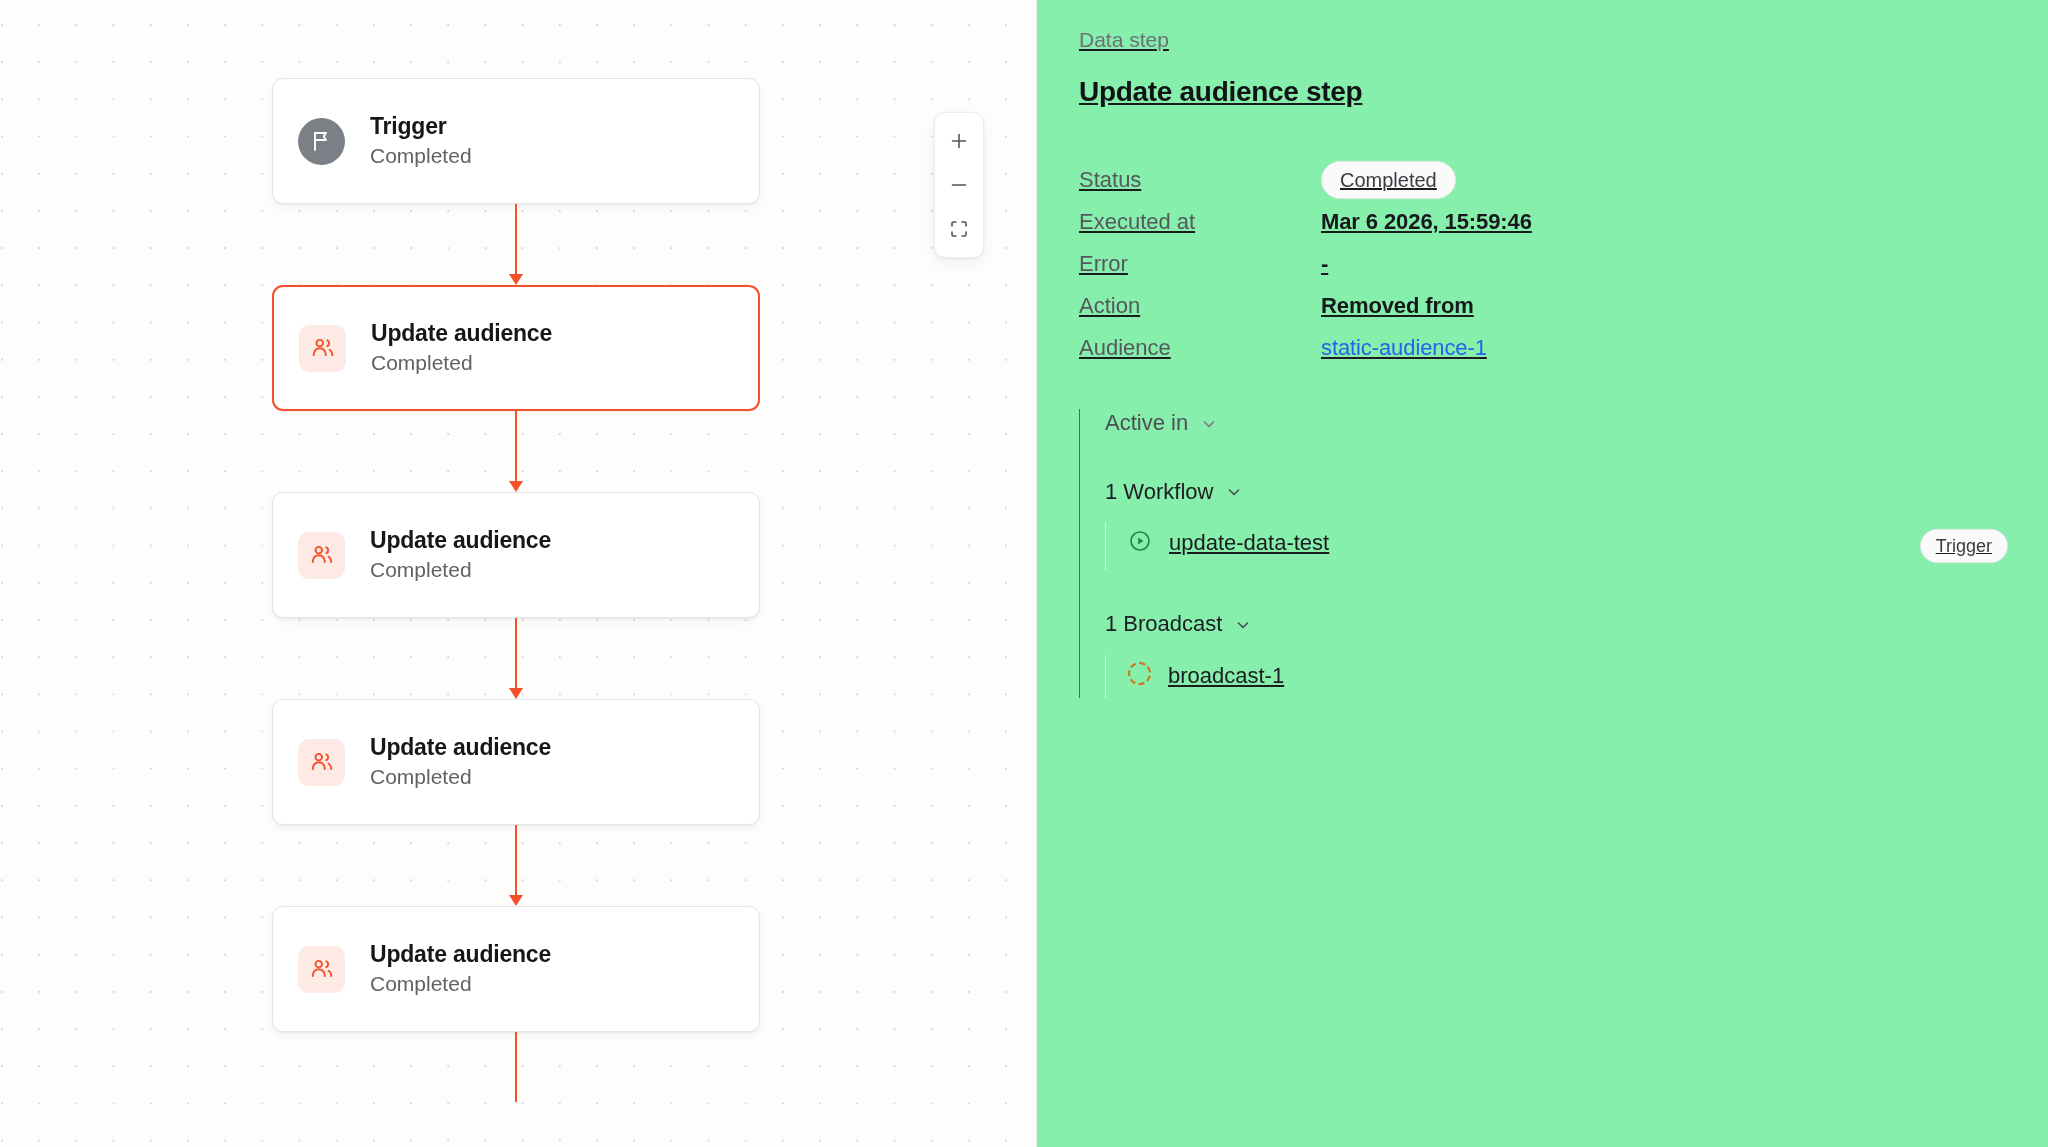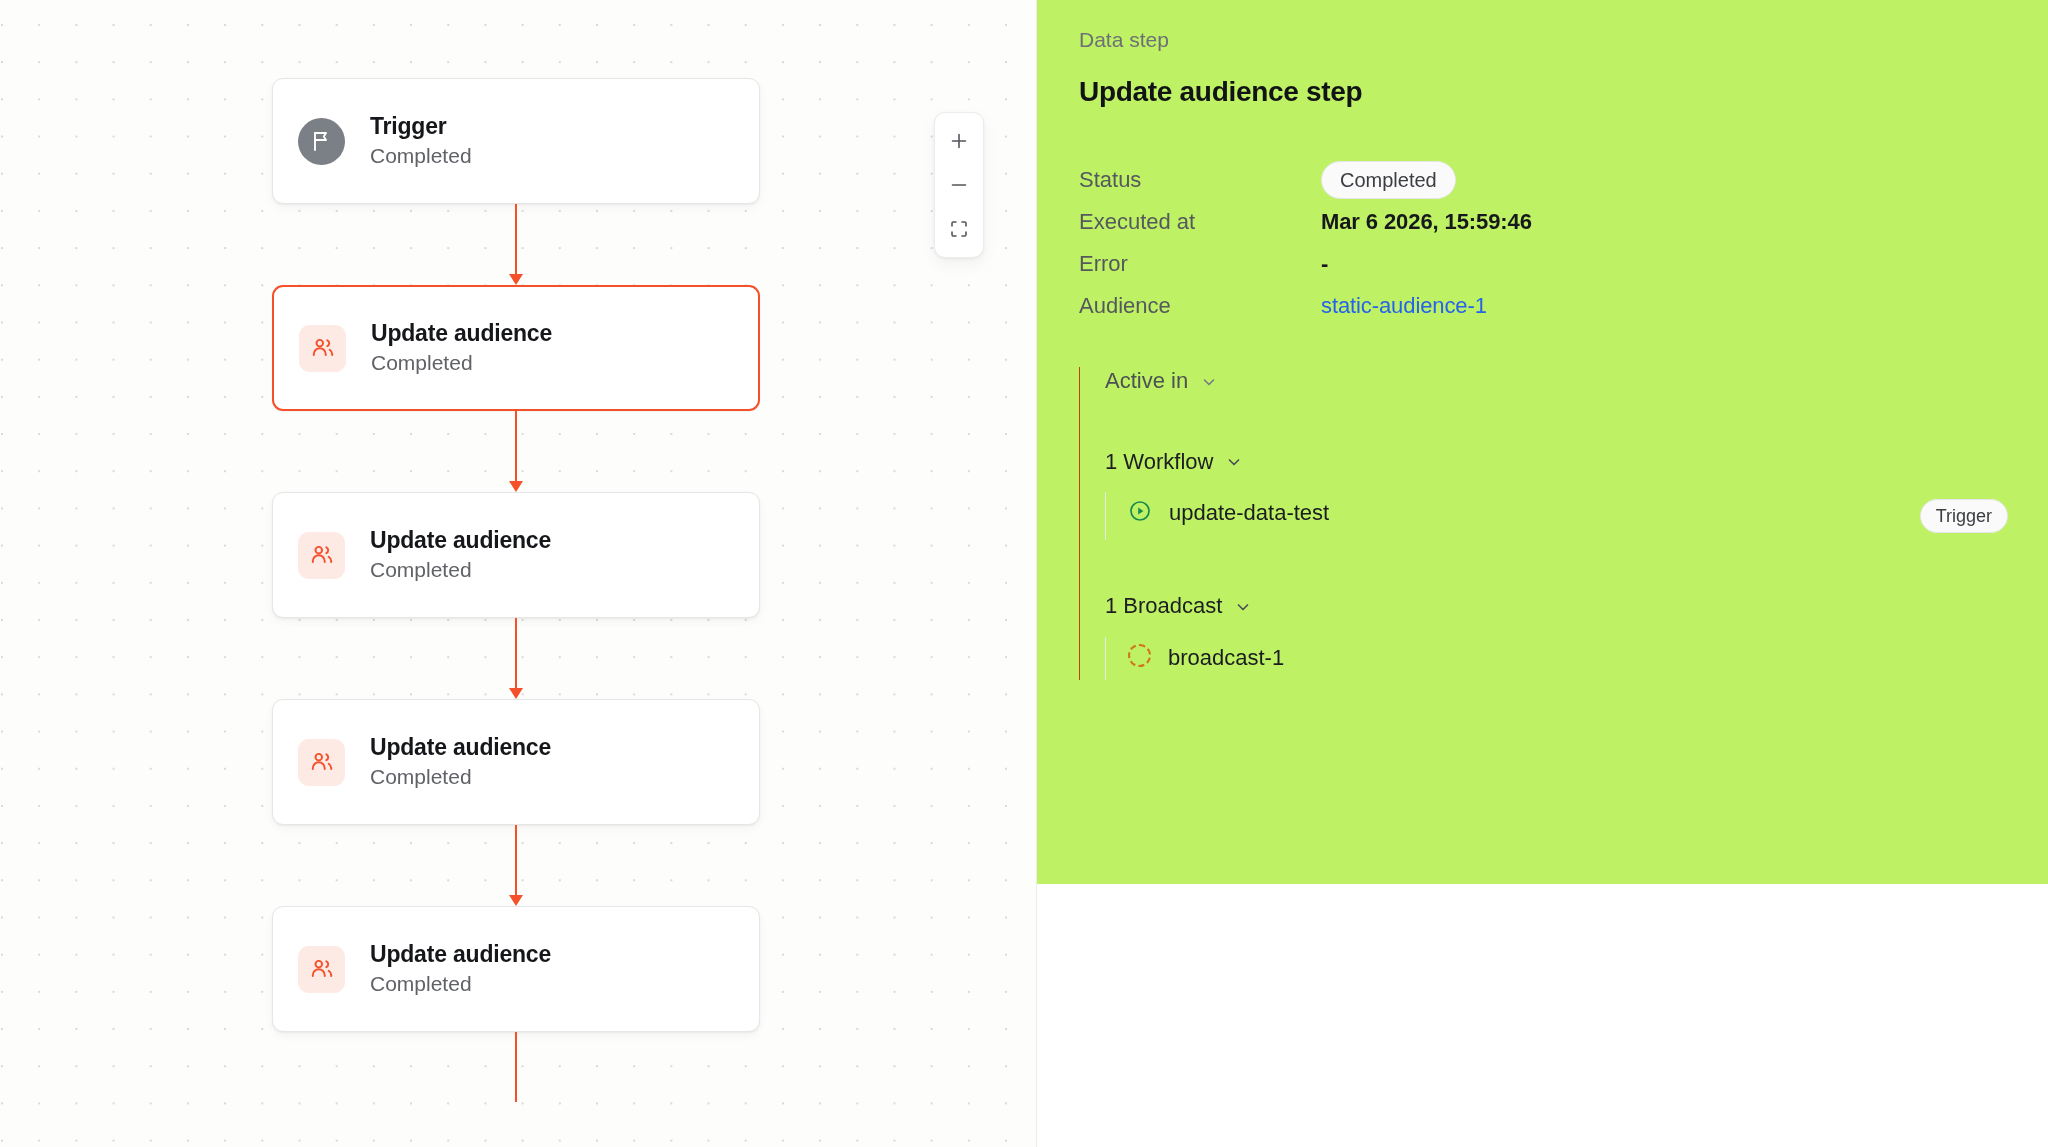--- a/index.html
+++ b/index.html
@@ -127,25 +127,26 @@
     width: 50px; height: 44px;
     display: flex; align-items: center; justify-content: center;
     cursor: pointer;
     background: transparent;
     border: none;
   }
 
   
   .panel {
     flex: 1 1 auto;
-    height: 884px;
-    background: #bef264;
+    height: 1147px;
+    background: #86efac;
     padding: 26px 40px 0 42px;
     position: relative;
     overflow: hidden;
+    text-decoration: underline;
   }
   .panel-kicker {
     font-size: 21px;
     color: #6d7075;
     font-weight: 400;
     line-height: 1.3;
     margin-bottom: 21px;
   }
   .panel-title {
     font-size: 28px;
@@ -217,21 +218,21 @@
     gap: 12px;
     cursor: pointer;
     user-select: none;
   }
   .collapse-head .label {
     font-size: 22px;
     color: #4d5055;
     font-weight: 400;
     line-height: 1.3;
   }
-  .group { margin-top: 52px; }
+  .group { margin-top: 40px; }
   .group .collapse-head .label {
     color: #1d1e21;
   }
   .group-items {
     margin-top: 16px;
     border-left: 1px solid #e7e7e9;
     padding-left: 0;
   }
   .entity-row {
     display: flex;
@@ -405,20 +406,24 @@
       <div class="detail-row">
         <div class="detail-label">Executed at</div>
         <div class="detail-value">Mar 6 2026, 15:59:46</div>
       </div>
 
       <div class="detail-row">
         <div class="detail-label">Error</div>
         <div class="detail-value">-</div>
       </div>
 
+      <div class="detail-row">
+        <div class="detail-label">Action</div>
+        <div class="detail-value">Removed from</div>
+      </div>
 
 
       <div class="detail-row">
         <div class="detail-label">Audience</div>
         <a class="detail-value link">static-audience-1</a>
       </div>
 
     </div>
 
     <div class="active-block">

